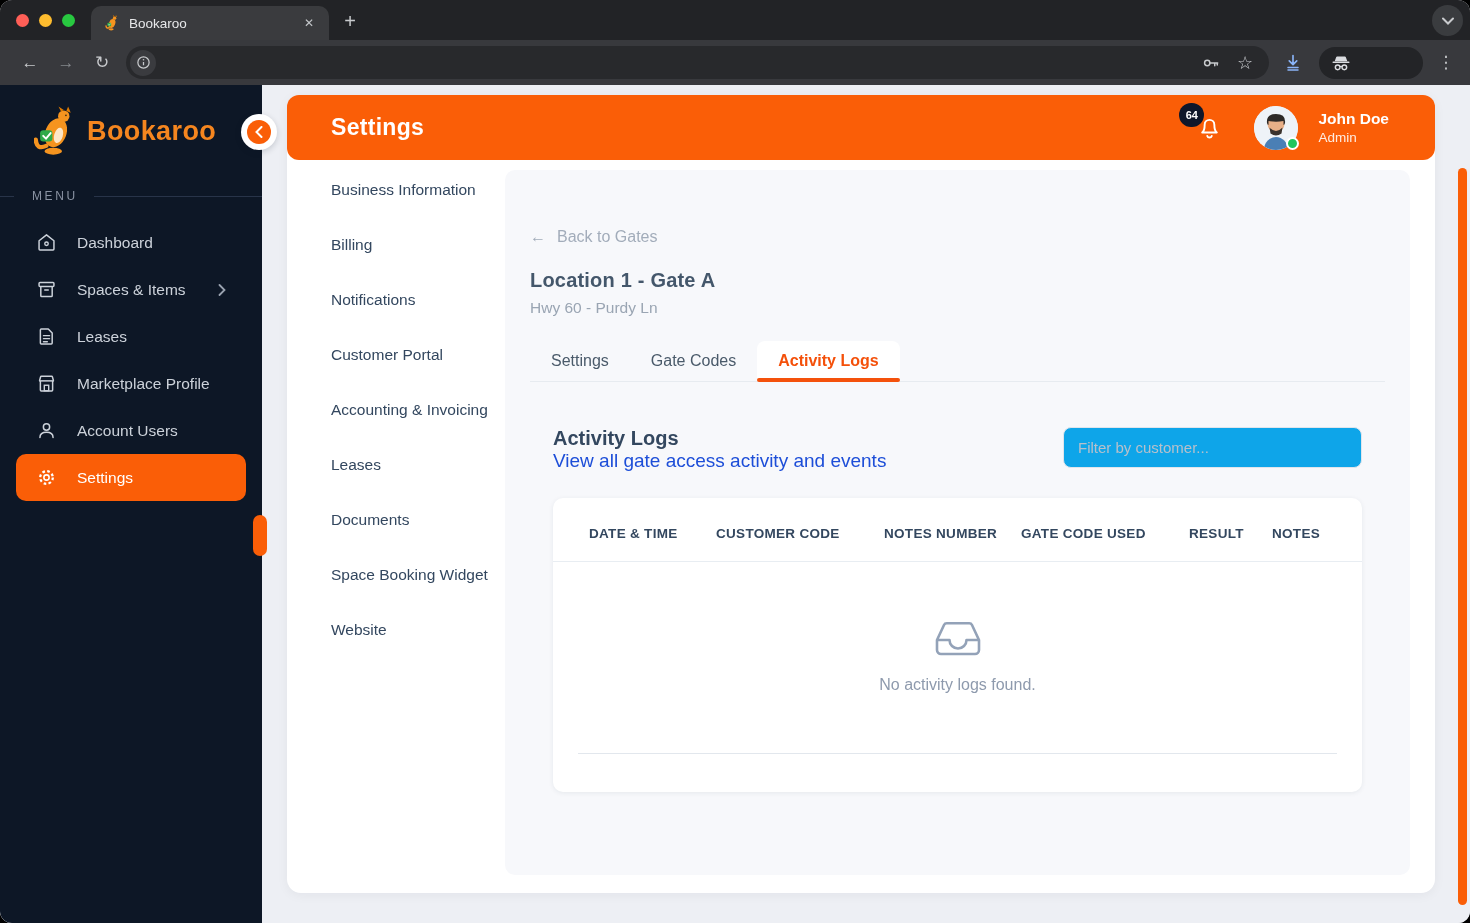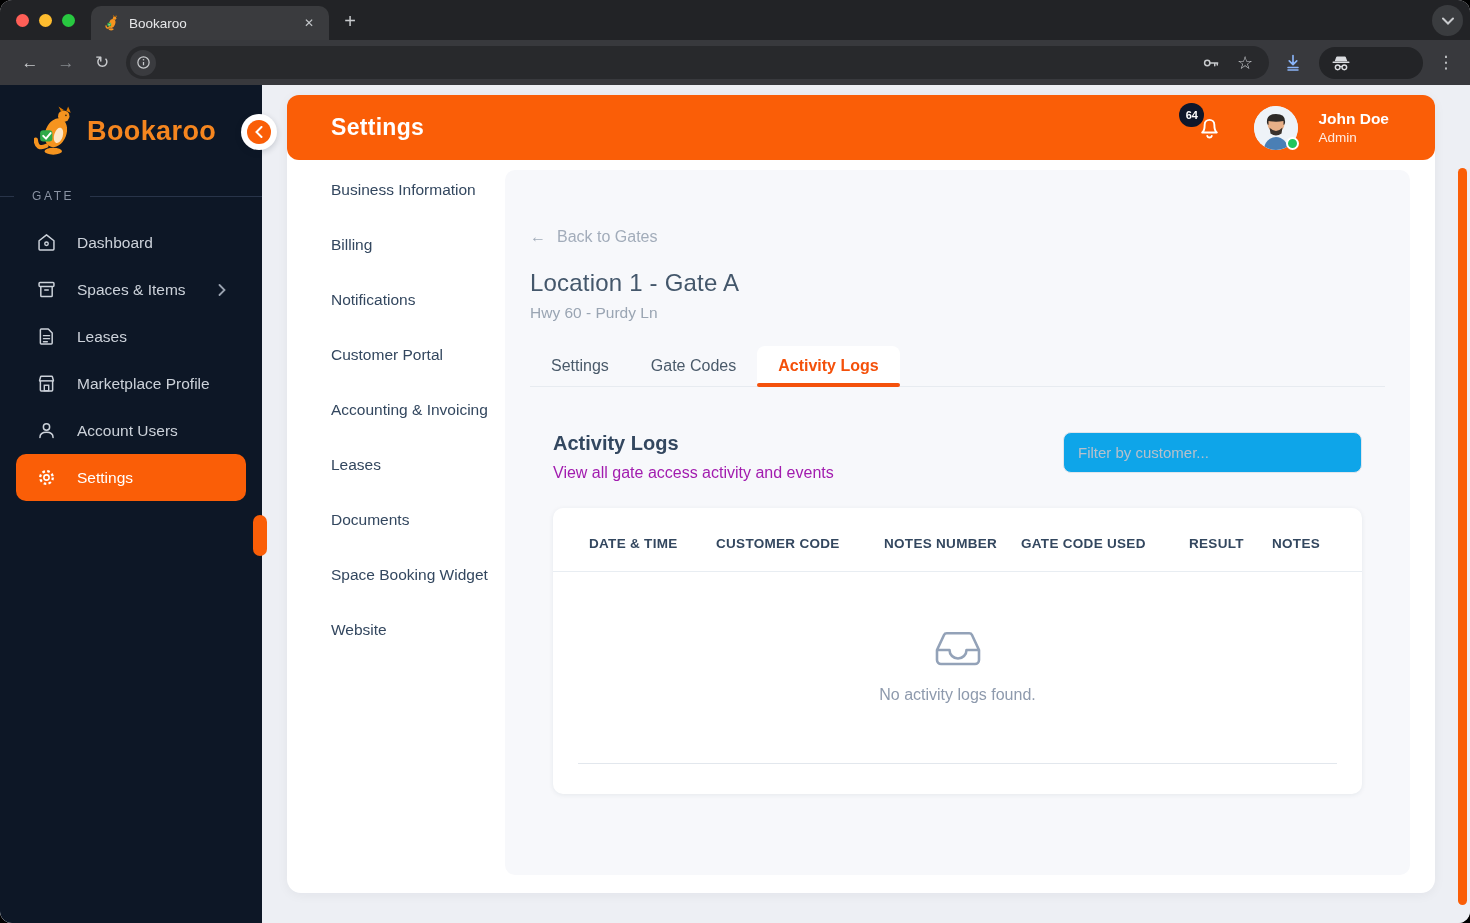--- a/index.html
+++ b/index.html
@@ -60,35 +60,35 @@
   .user-meta { margin-left:20px; color:#fff; }
   .user-name { font-size:15.5px; font-weight:700; }
   .user-role { font-size:13.5px; opacity:.88; margin-top:2px; }
 
   .settings-nav { position:absolute; left:0; top:83px; width:218px; display:flex; flex-direction:column; gap:32px; }
   .snav-item { padding-left:44px; padding-right:16px; font-size:15.5px; line-height:23px; color:#33475f; }
   .snav-item.active { margin:-8px 0 -8px 24px; padding:0 0 0 20px; width:178px; height:41px; background:#fa5e07; color:#fff; border-radius:9px; display:flex; align-items:center; box-shadow:0 7px 14px rgba(250,94,7,.28); }
 
   .content-panel { position:absolute; left:218px; top:75px; width:905px; height:705px; background:#f7f8fb; border-radius:10px; padding:58px 25px 0; }
   .back-link { display:flex; align-items:center; gap:11px; color:#a2acba; font-size:16px; }
-  .page-title { margin-top:23px; font-size:24px; font-weight:400; color:#44576b; letter-spacing:.2px; }
+  .page-title { margin-top:23px; font-size:20px; font-weight:700; color:#44576b; letter-spacing:.2px; }
   .page-subtitle { margin-top:7px; font-size:15.5px; color:#9aa5b3; }
   .tabs-row { margin-top:24px; display:flex; border-bottom:1px solid #e7ebf0; }
   .tab-item { height:40px; display:flex; align-items:center; padding:0 21px; font-size:16px; color:#4a5a6a; }
   .tab-item.active { background:#fff; color:#f4500a; font-weight:700; border-radius:8px 8px 0 0; position:relative; }
   .tab-item.active::after { content:""; position:absolute; left:0; right:0; bottom:-1px; height:4px; border-radius:2px; background:#f4510c; }
 
   .section { margin:45px 23px 0; }
   .section-head { display:flex; justify-content:space-between; align-items:flex-start; }
   .section-title { font-size:20px; font-weight:700; color:#33475f; }
-  .section-sub { margin-top:9px; font-size:16px; color:#a21caf; }
+  .section-sub { font-size:19px; color:#1d4ed8; }
   .filter-input { width:299px; height:41px; border:1px solid #dfe5ec; border-radius:8px; background:#0ea5e9; padding:0 14px; font-size:15px; color:#33475f; outline:none; }
   .filter-input::placeholder { color:#b7c0cb; }
 
-  .table-card { margin-top:26px; background:#fff; border-radius:10px; box-shadow:0 1px 5px rgba(30,45,70,.08); padding-bottom:30px; }
+  .table-card { margin-top:26px; background:#fff; border-radius:10px; box-shadow:0 1px 5px rgba(30,45,70,.08); padding-bottom:38px; }
   table { width:100%; border-collapse:collapse; table-layout:fixed; }
   th { text-align:left; font-size:13.5px; font-weight:700; letter-spacing:.3px; color:#33475f; padding:28px 0 20px; border-bottom:1px solid #e8edf2; }
   th.first { padding-left:36px; }
   .empty-cell { padding:0; }
   .empty-box { margin:0 25px; height:192px; border-bottom:1px solid #e2e7ed; display:flex; flex-direction:column; align-items:center; justify-content:center; gap:20px; }
   .empty-text { font-size:16px; color:#8e9aad; }
 
   .page-scrollbar { position:absolute; right:3px; top:83px; width:9px; height:737px; border-radius:5px; background:#fa5e07; }
 </style>
 </head>
@@ -181,21 +181,21 @@
             <ellipse cx="22" cy="51" rx="10" ry="4" fill="#f5941f"></ellipse>
             <rect x="7" y="27" width="14" height="13" rx="3.5" fill="#2faa4a"></rect>
             <path d="M10.5 33.5 l3.2 3.2 5.3-6.4" stroke="#fff" stroke-width="2.2" fill="none" stroke-linecap="round"></path>
           </svg>
         </span>
         <span class="brand">Bookaroo</span>
       </div>
 
       <div class="menu-row">
         <span class="menu-line l"></span>
-        <span class="menu-label">GATE</span>
+        <span class="menu-label">MENU</span>
         <span class="menu-line r"></span>
       </div>
 
       <nav class="nav">
         <div class="nav-item">
           <svg width="21" height="21" viewBox="0 0 24 24">
               <path d="M3.5 10 L12 3.2 L20.5 10 V19.5 A1 1 0 0 1 19.5 20.5 H4.5 A1 1 0 0 1 3.5 19.5 Z" stroke="currentColor" stroke-width="1.7" fill="none" stroke-linejoin="round"></path>
               <circle cx="12" cy="13.5" r="2" stroke="currentColor" stroke-width="1.6" fill="none"></circle>
             </svg>
           <span>Dashboard</span>

